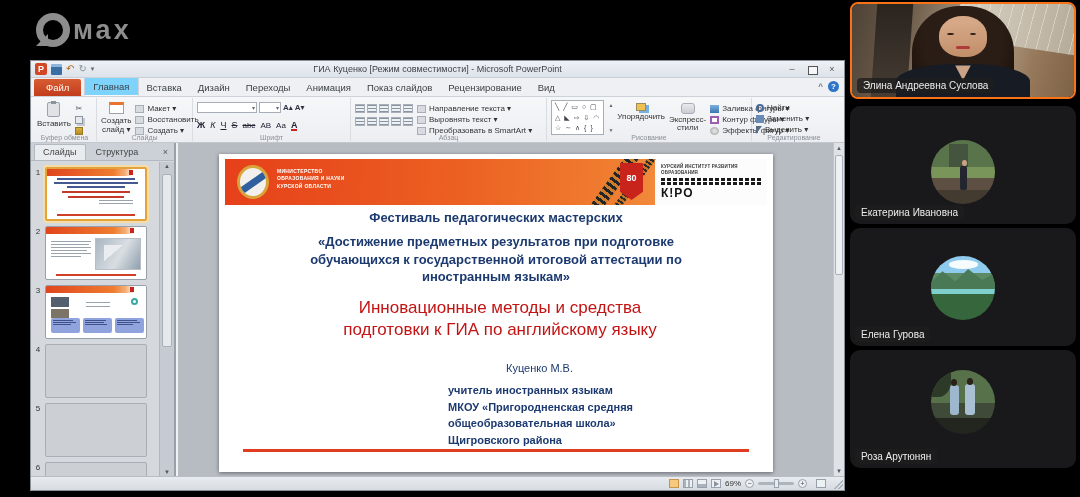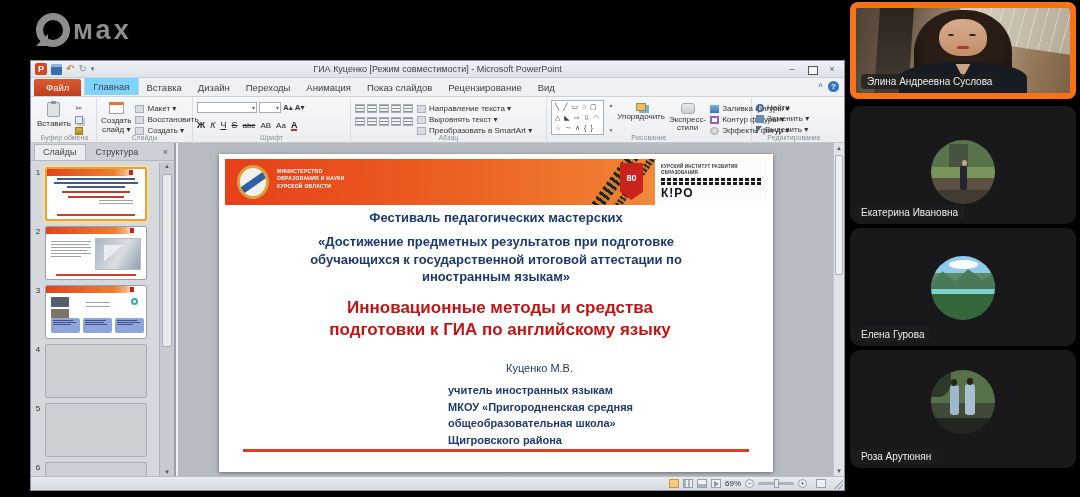--- a/index.html
+++ b/index.html
@@ -123,21 +123,21 @@
   .gerb{position:absolute;left:12px;top:6px;width:32px;height:34px;border:3px solid #d9a43c;border-radius:50%;background:#f2f0ec;overflow:hidden}
   .gerb-stripe{position:absolute;left:-4px;top:10px;width:38px;height:7px;background:#2f5f9e;transform:rotate(-35deg)}
   .min-txt{position:absolute;left:52px;top:9px;width:78px;font-size:5px;font-weight:bold;color:#fff;line-height:1.45;letter-spacing:.3px}
   .kiro{position:absolute;right:6px;top:5px;width:100px}
   .kiro-cap{font-size:4.5px;font-weight:bold;color:#333;line-height:1.3;letter-spacing:.2px}
   .kiro-dash{margin:2px 0 1px;height:3px;background:repeating-linear-gradient(90deg,#1a1a1a 0 4px,transparent 4px 6px)}
   .kiro-dash.d2{height:3px;margin-top:1px}
   .kiro-logo{font-size:12px;font-weight:900;color:#131313;letter-spacing:1px}
   .s-h1{position:absolute;left:0;right:0;top:56px;text-align:center;font-size:13px;font-weight:bold;color:#1c3a70}
   .s-h2{position:absolute;left:0;right:0;top:79px;text-align:center;font-size:13px;font-weight:bold;color:#1c3a70;line-height:17.5px}
-  .s-red{position:absolute;left:8px;right:0;top:143px;text-align:center;font-size:17px;font-weight:bold;color:#c31313;line-height:22px}
+  .s-red{position:absolute;left:8px;right:0;top:143px;text-align:center;font-size:17px;font-weight:normal;color:#c31313;line-height:22px}
   .s-author{position:absolute;left:287px;top:208px;font-size:11px;font-weight:normal;color:#1c3a70}
   .s-info{position:absolute;left:229px;top:228px;font-size:11px;font-weight:bold;color:#1c3a70;line-height:16.5px}
   .s-line{position:absolute;left:24px;top:295px;width:506px;height:3px;background:#e03c20}
 
   
   .statusbar{position:absolute;left:0;right:0;bottom:0;height:14px;background:linear-gradient(#e8ebef,#d7dce2);border-top:1px solid #b9bec5;display:flex;align-items:center}
   .sb-right{margin-left:auto;display:flex;align-items:center;gap:4px;padding-right:18px}
   .sv{width:10px;height:9px;border:1px solid #98a0aa;background:#eef1f4}
   .sv.active{background:#f7c97c;border-color:#c89548}
   .sv.v2{background:repeating-linear-gradient(90deg,#aab2bb 0 2px,#eef1f4 2px 4px)}
@@ -146,21 +146,21 @@
   .sv.v4::after{content:"";position:absolute;left:2px;top:1px;border-left:5px solid #8a93a0;border-top:3px solid transparent;border-bottom:3px solid transparent}
   .sb-zoom{font-size:8px;color:#333}
   .sb-circ{width:9px;height:9px;border-radius:50%;border:1px solid #98a0aa;background:#eef1f4;font-size:7px;line-height:7px;text-align:center;color:#445}
   .sb-slider{width:36px;height:3px;background:#aeb4bb;border-radius:2px;position:relative}
   .sb-thumb{position:absolute;left:45%;top:-3px;width:5px;height:9px;background:#e8ebef;border:1px solid #98a0aa}
   .sb-fit{width:10px;height:9px;border:1px solid #98a0aa;background:#eef1f4;margin-left:5px}
   .sb-grip{position:absolute;right:1px;bottom:1px;width:10px;height:10px;background:linear-gradient(135deg,transparent 55%,#aab2bb 55%,#aab2bb 65%,transparent 65%,transparent 75%,#aab2bb 75%,#aab2bb 85%,transparent 85%)}
 
   
   .people{position:absolute;left:845px;top:0;width:235px;height:497px;background:#000}
-  .speaker{position:absolute;left:5px;top:2px;width:226px;height:97px;border:6px solid #f97316;border-radius:8px;overflow:hidden;background:#0f172a}
+  .speaker{position:absolute;left:5px;top:2px;width:226px;height:97px;border:2px solid #f97316;border-radius:8px;overflow:hidden;background:#0f172a}
   .sp-bg{position:absolute;inset:0;background:linear-gradient(105deg,#4e4236 0%,#6e5d4a 25%,#a4937d 48%,#b3a48e 60%,#96785a 80%,#7d6247 100%)}
   .sp-ceil{position:absolute;right:0;top:0;width:58%;height:55%;background:repeating-linear-gradient(105deg,rgba(255,255,255,.35) 0 1px,transparent 1px 11px),linear-gradient(100deg,#ddd6c9,#c2b9a8 70%,#b5ab99);clip-path:polygon(12% 0,100% 0,100% 100%,0 62%)}
   .sp-pillar{position:absolute;left:10%;top:0;width:16%;height:100%;background:linear-gradient(#2a241f,#463c33);transform:skewX(-4deg)}
   .sp-hair{position:absolute;left:27%;top:2%;width:46%;height:108%;background:radial-gradient(ellipse at 50% 25%,#2a1d15 55%,#170f0a);border-radius:46% 46% 35% 35%}
   .sp-face{position:absolute;left:39%;top:13%;width:22%;height:44%;background:linear-gradient(175deg,#d6a887 20%,#c08c67);border-radius:48% 48% 42% 46%}
   .sp-eye{position:absolute;top:31%;width:3%;height:2.5%;background:#2a1c12;border-radius:50%}
   .sp-eye.l{left:43%}.sp-eye.r{left:53%}
   .sp-lips{position:absolute;left:47%;top:45%;width:6%;height:3%;background:#b03a3a;border-radius:2px}
   .sp-body{position:absolute;left:20%;bottom:-6%;width:60%;height:42%;background:#171b24;border-radius:45% 45% 0 0}
   .sp-chest{position:absolute;left:46.5%;bottom:18%;width:7%;height:16%;background:#caa285;clip-path:polygon(0 0,100% 0,50% 100%)}

